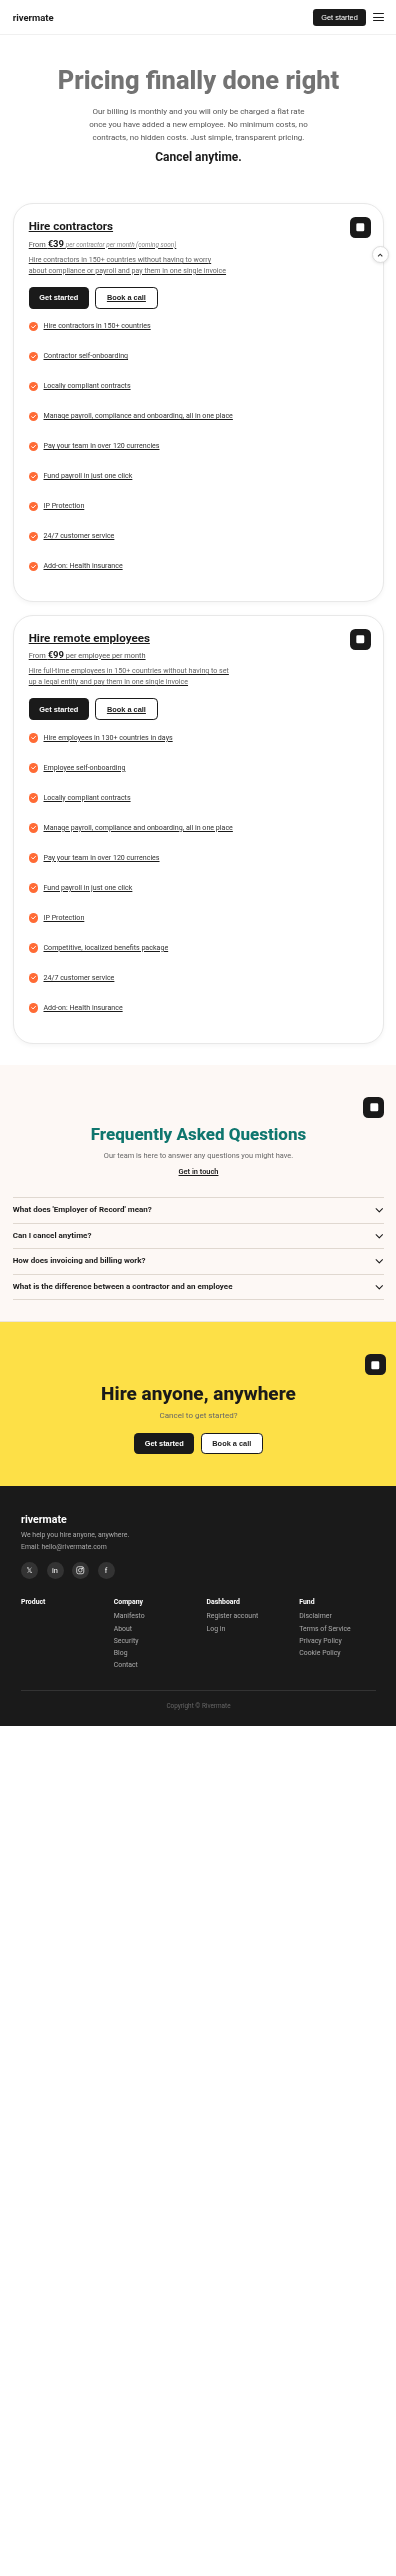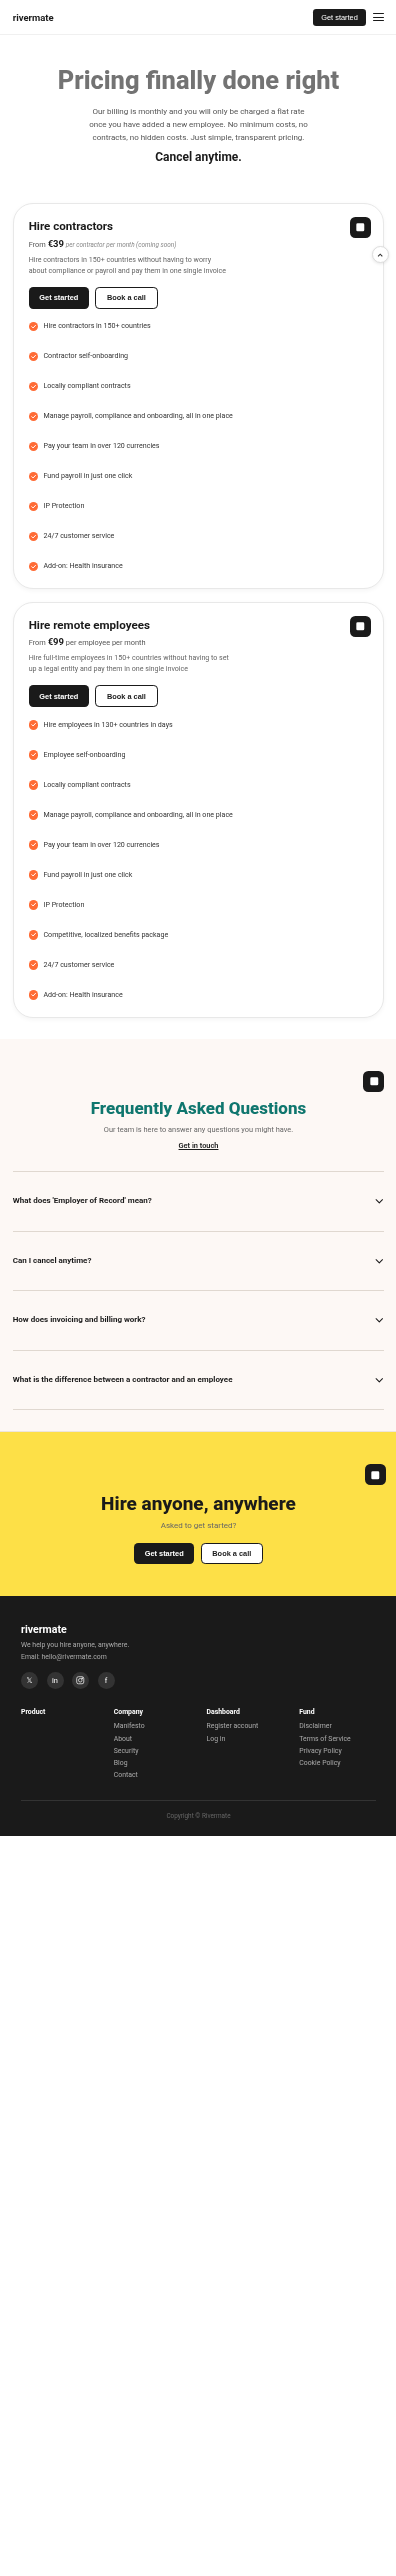--- a/index.html
+++ b/index.html
@@ -87,23 +87,24 @@
       padding: 10.6px 12.7px;
       display: flex;
       flex-direction: column;
       gap: 12.7px;
     }
 
     .pricing-card {
       background: #fff;
       border: 0.5px solid #e8e8e8;
       border-radius: 20px;
-      padding: 15px 15px 17px;
+      padding: 15px 15px 30px;
       position: relative;
       box-shadow: 0 1.1px 4.2px rgba(0,0,0,0.04);
+      text-decoration: underline;
     }
 
     .card-icon {
       position: absolute;
       top: 12.7px;
       right: 12.7px;
       width: 21px;
       height: 21px;
       background: #1a1a1a;
       border-radius: 5.3px;
@@ -245,21 +246,21 @@
       text-decoration: underline;
       cursor: pointer;
     }
 
     .faq-list {
       display: flex;
       flex-direction: column;
     }
     .faq-item {
       border-top: 0.5px solid #e0d8d0;
-      padding: 24px 0;
+      padding: 7px 0;
       display: flex;
       align-items: flex-start;
       justify-content: space-between;
       cursor: pointer;
     }
     .faq-item:last-child {
       border-bottom: 0.5px solid #e0d8d0;
     }
     .faq-question {
       font-size: 8px;
@@ -645,21 +646,21 @@
 
 <section class="cta-section">
   <div class="cta-icon-wrapper">
     <div class="card-icon" style="position:static;">
       <svg viewBox="0 0 24 24">
           <rect x="3" y="3" width="18" height="18" rx="3" ry="3"></rect>
         </svg>
     </div>
   </div>
   <h2>Hire anyone, anywhere</h2>
-  <p>Asked to get started?</p>
+  <p>Cancel to get started?</p>
   <div class="cta-buttons">
     <button class="btn-primary">Get started</button>
     <button class="btn-secondary">Book a call</button>
   </div>
 </section>
 
 <footer class="footer">
   <div>
     <div class="footer-logo">rivermate</div>
     <p class="footer-tagline">We help you hire anyone, anywhere.</p>

